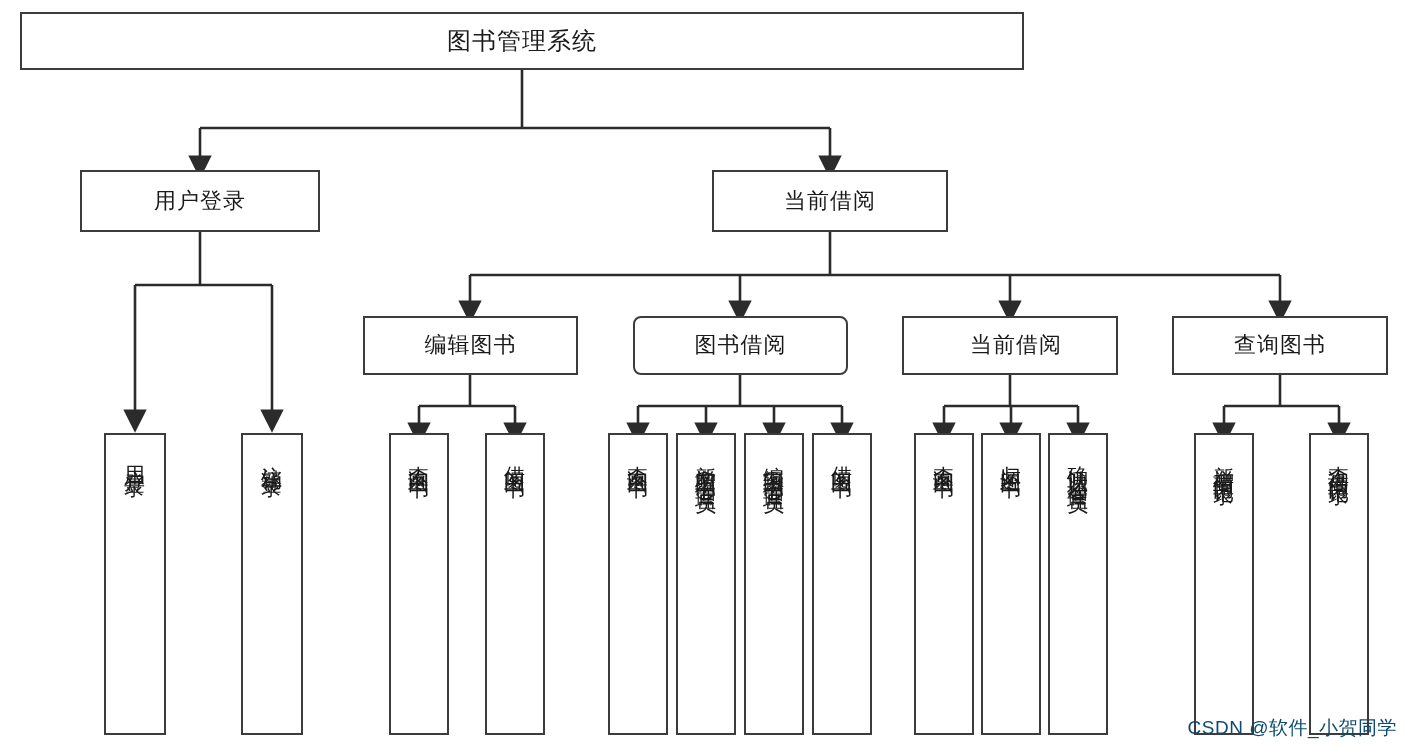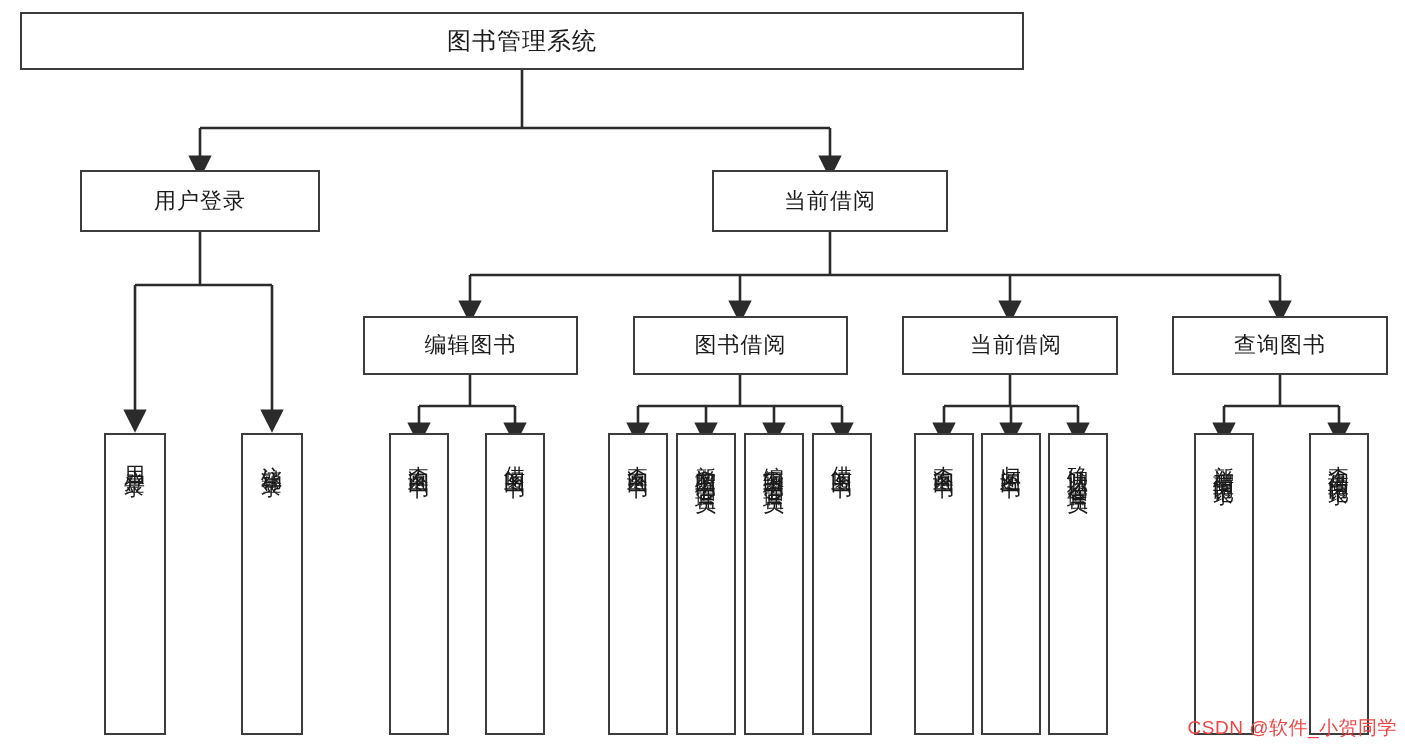--- a/index.html
+++ b/index.html
@@ -59,21 +59,21 @@
     letter-spacing: 4px;
     line-height: 1;
     white-space: nowrap;
     color: #1a1a1a;
   }
   .watermark {
     position: absolute;
     right: 8px;
     bottom: 6px;
     font-size: 19px;
-    color: #ef4444;
+    color: #0c4a6e;
     letter-spacing: 0.5px;
     white-space: nowrap;
   }
 </style>
 </head>
 <body>
 
 <div id="canvas">
 
   <svg class="connectors" viewBox="0 0 1405 747">
@@ -133,21 +133,21 @@
   <div class="node horiz level2" style="left:80px; top:170px; width:240px; height:62px;">
     <span>用户登录</span>
   </div>
   <div class="node horiz level2" style="left:712px; top:170px; width:236px; height:62px;">
     <span>当前借阅</span>
   </div>
 
   <div class="node horiz level2" style="left:363px; top:316px; width:215px; height:59px;">
     <span>编辑图书</span>
   </div>
-  <div class="node horiz level2" style="left:633px; top:316px; width:215px; height:59px;">
+  <div class="node horiz level2" style="left:633px; top:316px; width:215px; height:59px;border-radius:8px;">
     <span>图书借阅</span>
   </div>
   <div class="node horiz level2" style="left:902px; top:316px; width:216px; height:59px;padding-left:12px;">
     <span>当前借阅</span>
   </div>
   <div class="node horiz level2" style="left:1172px; top:316px; width:216px; height:59px;">
     <span>查询图书</span>
   </div>
 
   <div class="node leaf" style="left:104px; top:433px; width:62px; height:302px;">

